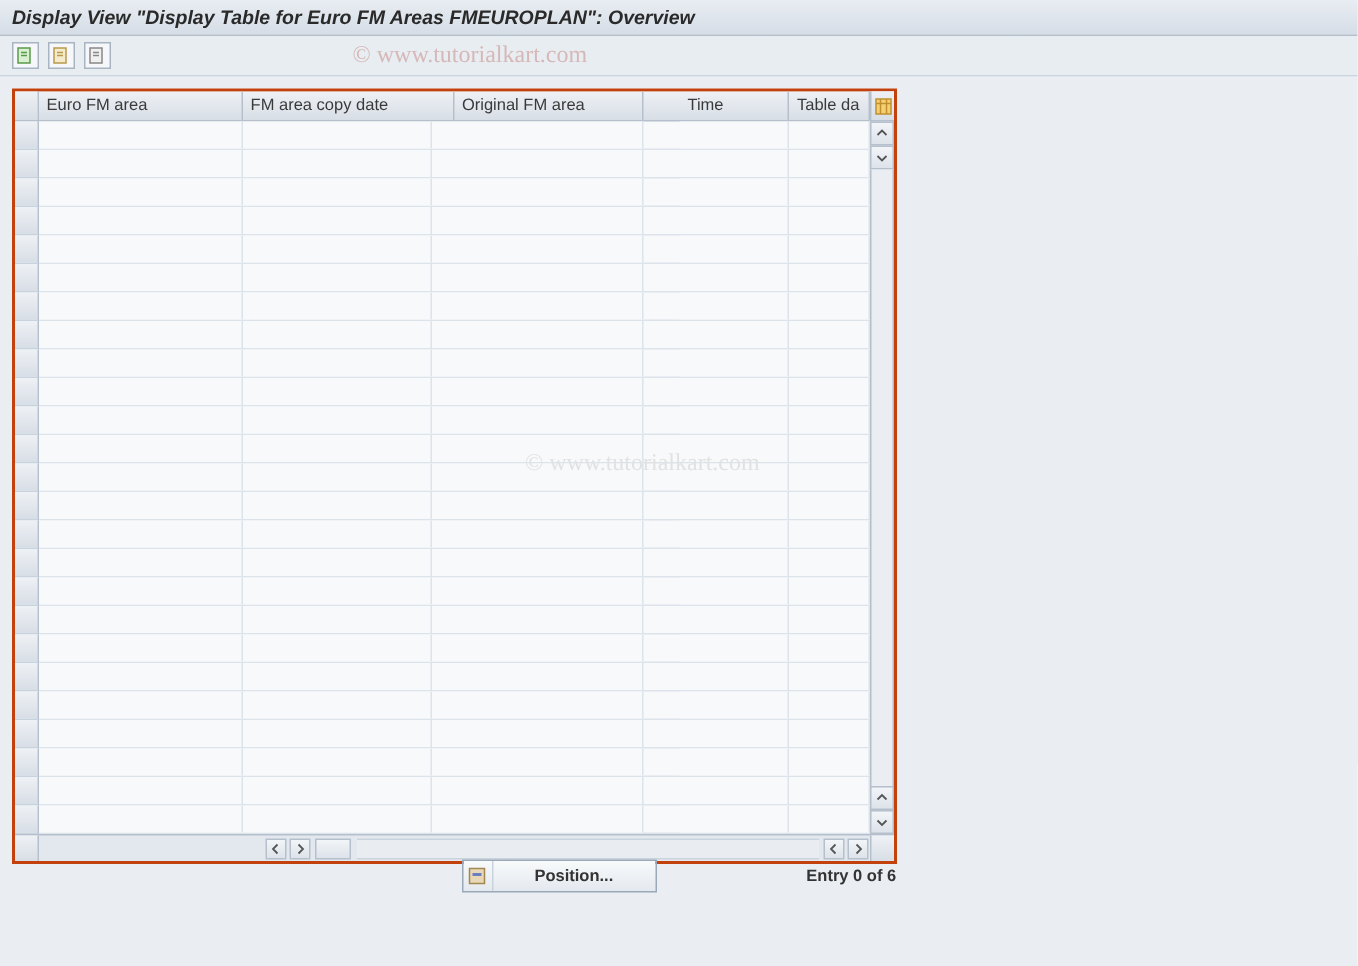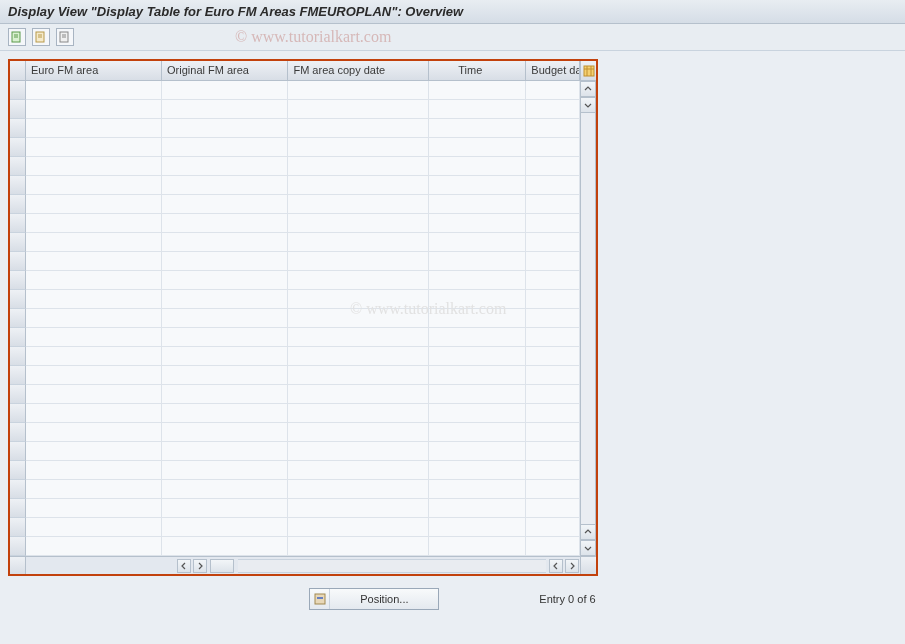--- a/index.html
+++ b/index.html
@@ -188,28 +188,29 @@
       border-bottom: 1px solid #c9d3de;
       margin: 0 2px;
     }
     .hscroll-corner {
       width: 16px;
       background: linear-gradient(to bottom, #eef1f5, #d8dee6);
       border-left: 1px solid #b5c0cc;
     }
     .footer-bar {
       position: absolute;
-      bottom: 28px;
+      bottom: 43px;
       left: 0;
       right: 0;
       display: flex;
       align-items: center;
       justify-content: center;
       gap: 100px;
       padding: 6px;
+      font-weight: bold;
     }
     .position-btn {
       display: flex;
       align-items: center;
       background: linear-gradient(to bottom, #f8fafb, #e4e9ef);
       border: 1px solid #9aa8b8;
       height: 22px;
       width: 130px;
       cursor: pointer;
       font-size: 11px;
@@ -315,24 +316,24 @@
             <div class="row-selector"></div>
             <div class="row-selector"></div>
             <div class="row-selector"></div>
             <div class="row-selector"></div>
             <div class="row-selector"></div>
           </div>
       </div>
       <div class="data-grid">
         <div class="grid-header">
           <div class="grid-header-cell col-1">Euro FM area</div>
+          <div class="grid-header-cell col-3">FM area copy date</div>
           <div class="grid-header-cell col-2">Original FM area</div>
-          <div class="grid-header-cell col-3">FM area copy date</div>
           <div class="grid-header-cell col-4">Time</div>
-          <div class="grid-header-cell col-5">Budget da</div>
+          <div class="grid-header-cell col-5">Table da</div>
         </div>
         <div id="grid-rows">
             <div class="grid-row">
               <div class="grid-cell col-1"></div>
               <div class="grid-cell col-2"></div>
               <div class="grid-cell col-3"></div>
               <div class="grid-cell col-4"></div>
               <div class="grid-cell col-5"></div>
             </div>
             <div class="grid-row">

